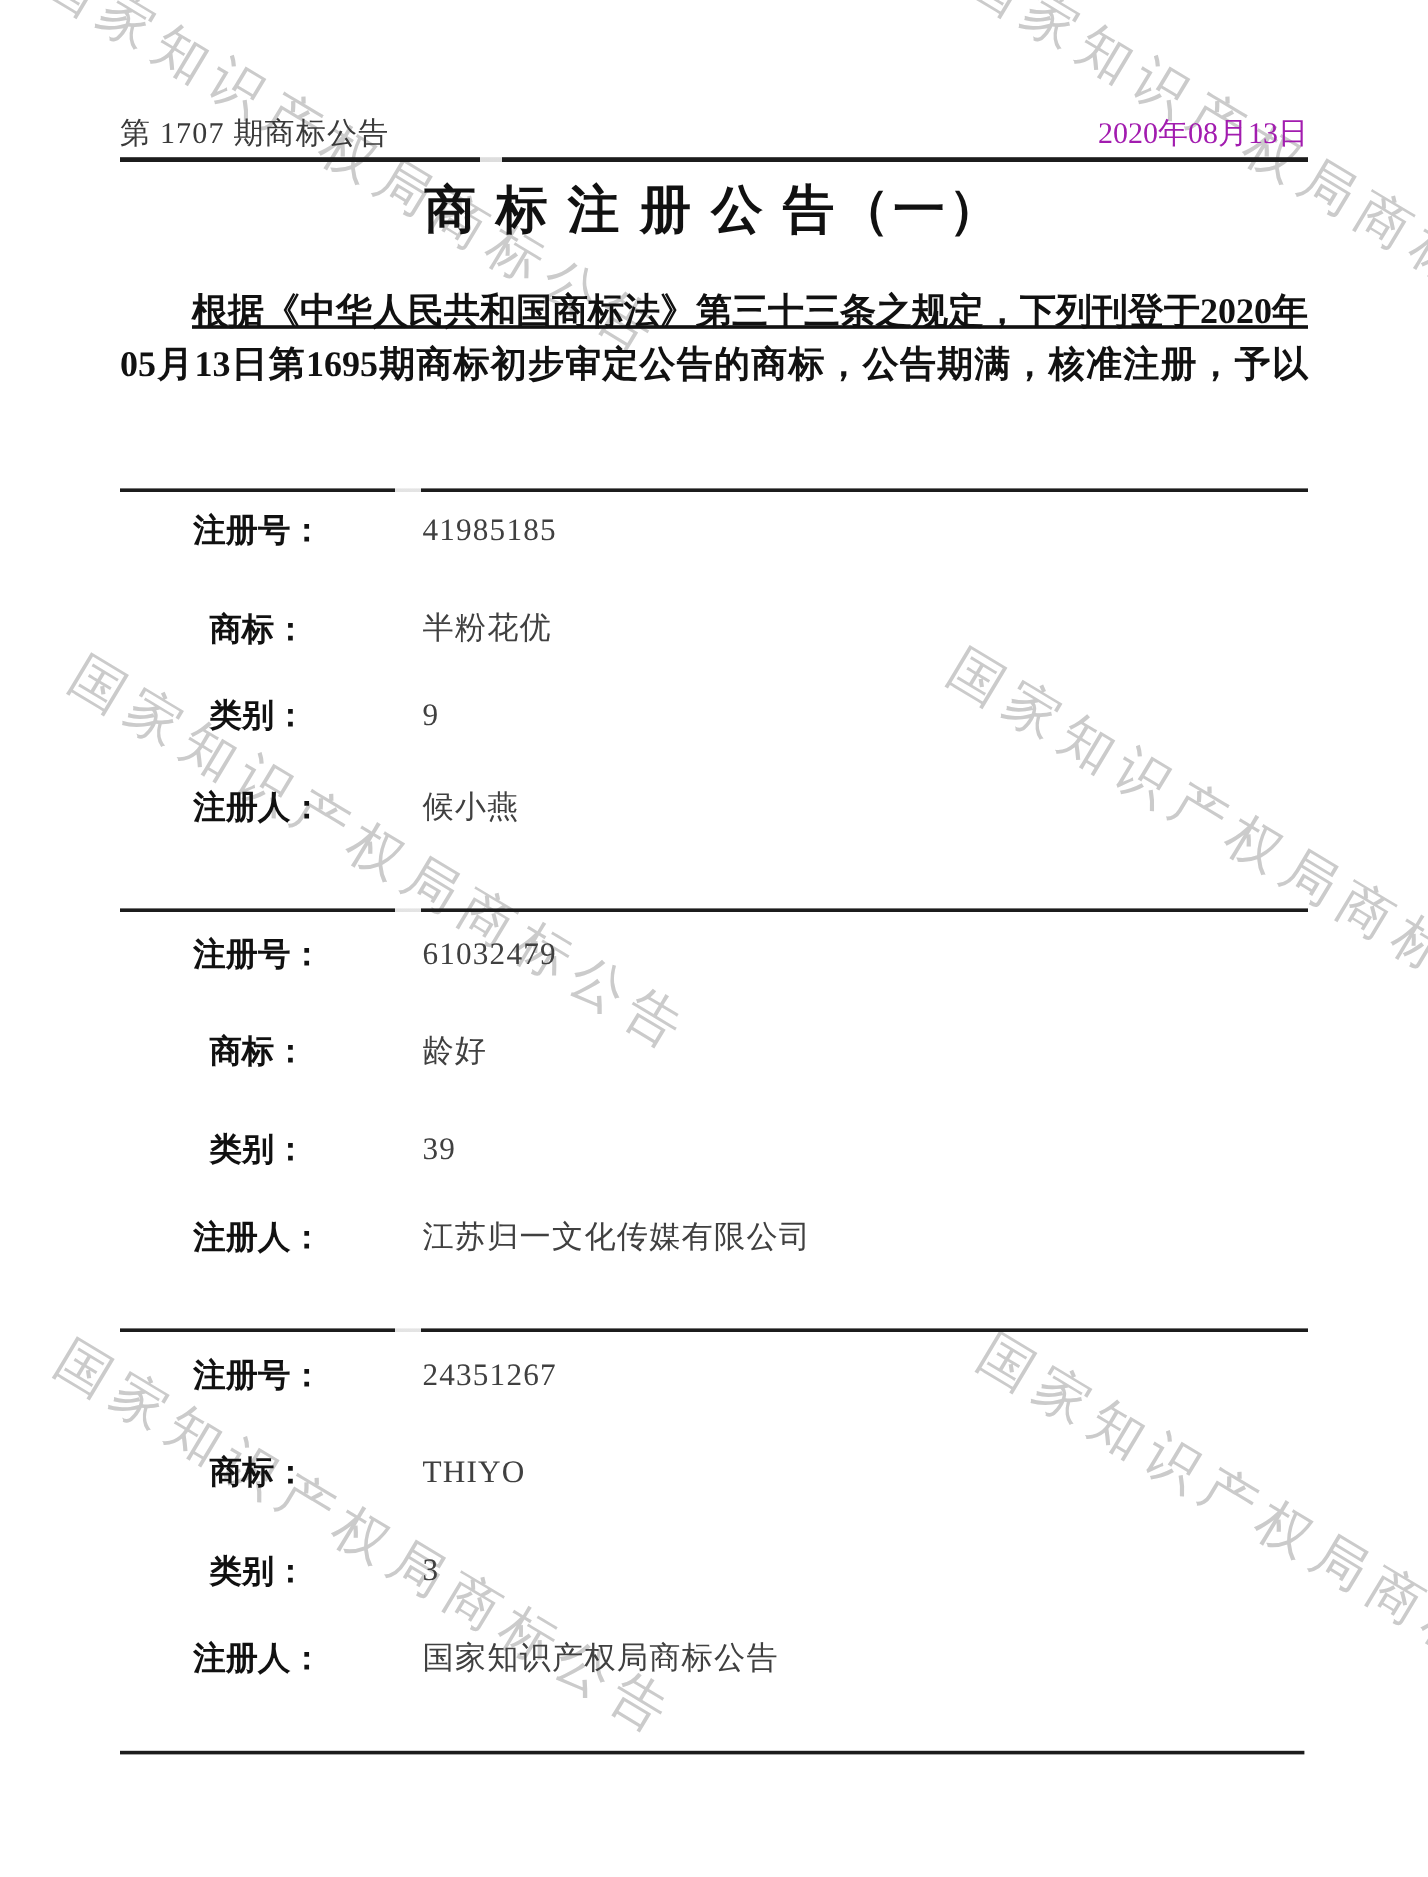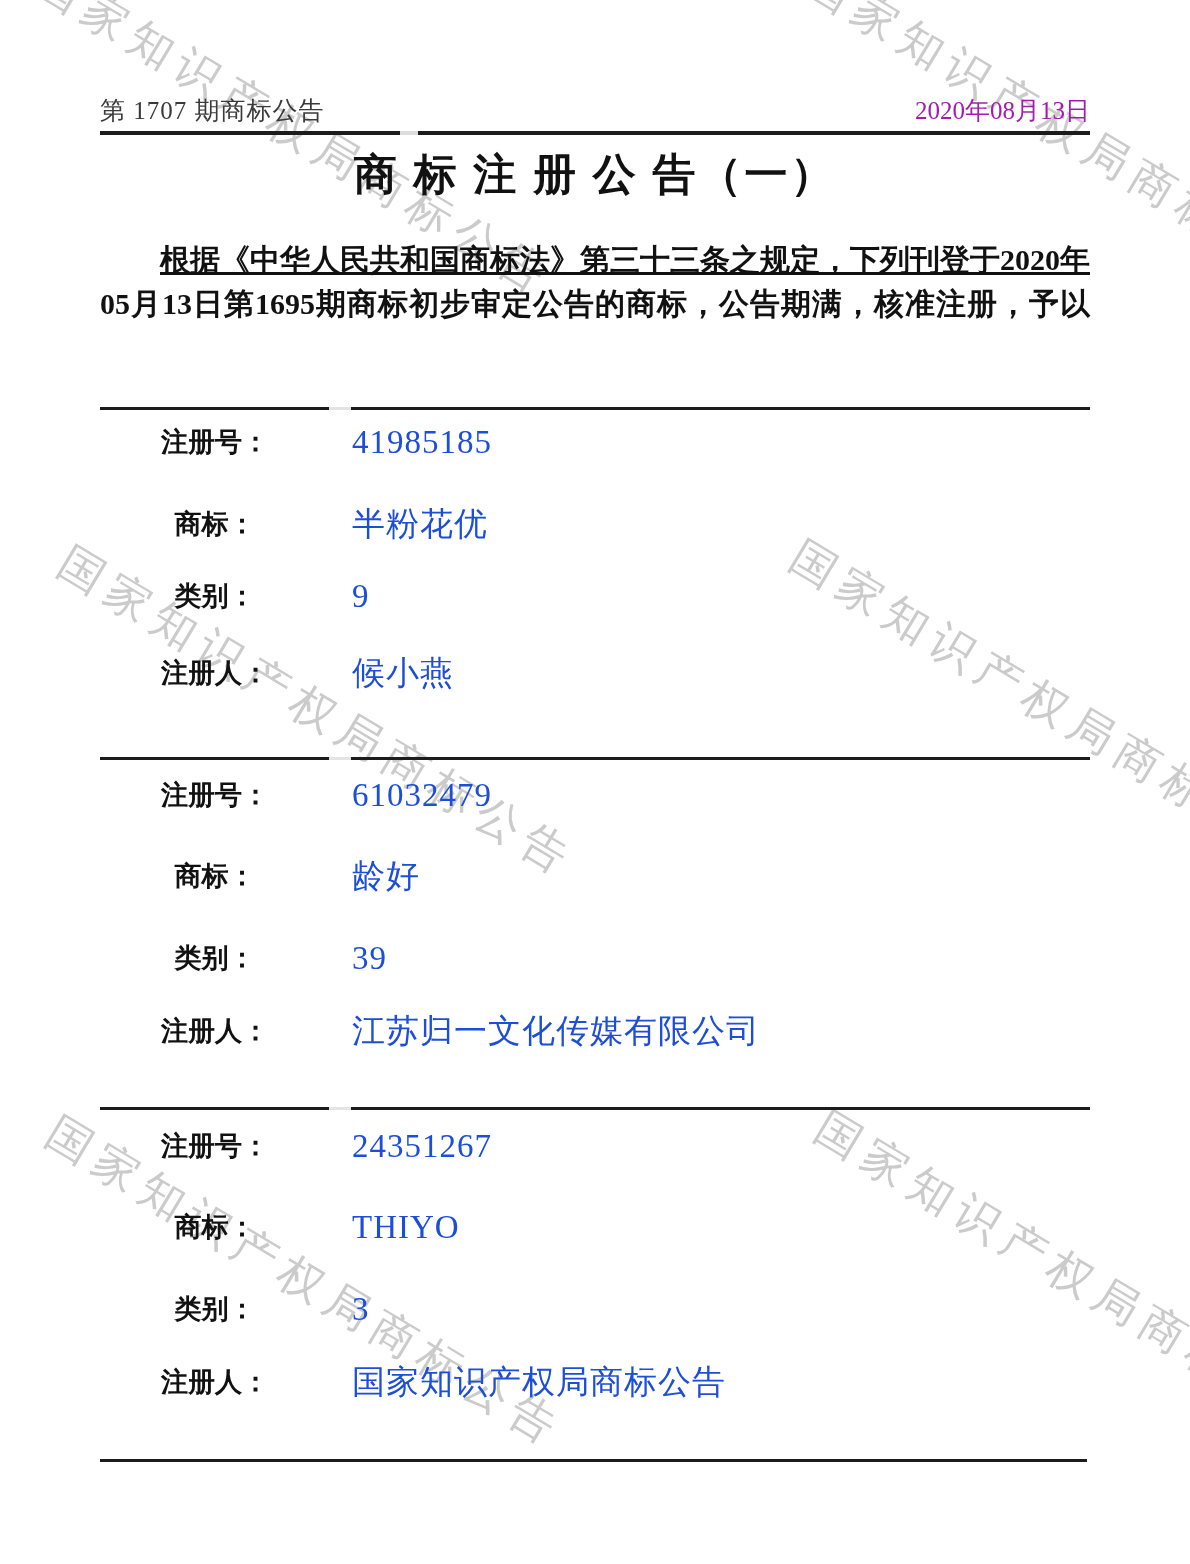--- a/index.html
+++ b/index.html
@@ -117,23 +117,23 @@
     width: 230px;
     text-align: center;
     font-size: 27px;
     font-weight: bold;
     color: #111111;
   }
   .row .val {
     position: absolute;
     left: 252px;
     top: 0;
-    font-size: 33px;
+    font-size: 26px;
     font-weight: normal;
-    color: #1d4ed8;
+    color: #404040;
     letter-spacing: 1px;
   }
 </style>
 </head>
 <body>
 
 <div class="page">
 
   <span class="wm" style="left: 55px; top: -48px; color: rgb(203, 203, 203);">国家知识产权局商标公告</span>
   <span class="wm" style="left: 825px; top: -48px; color: rgb(203, 203, 203);">国家知识产权局商标公告</span>

